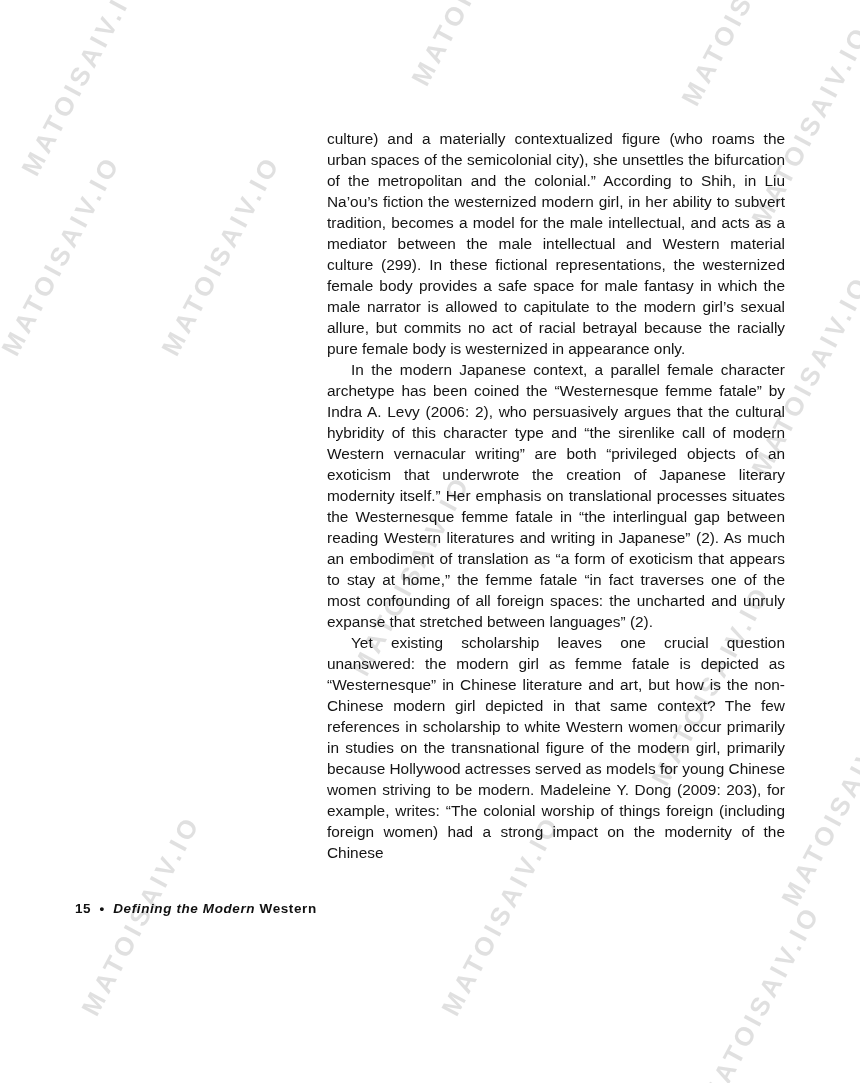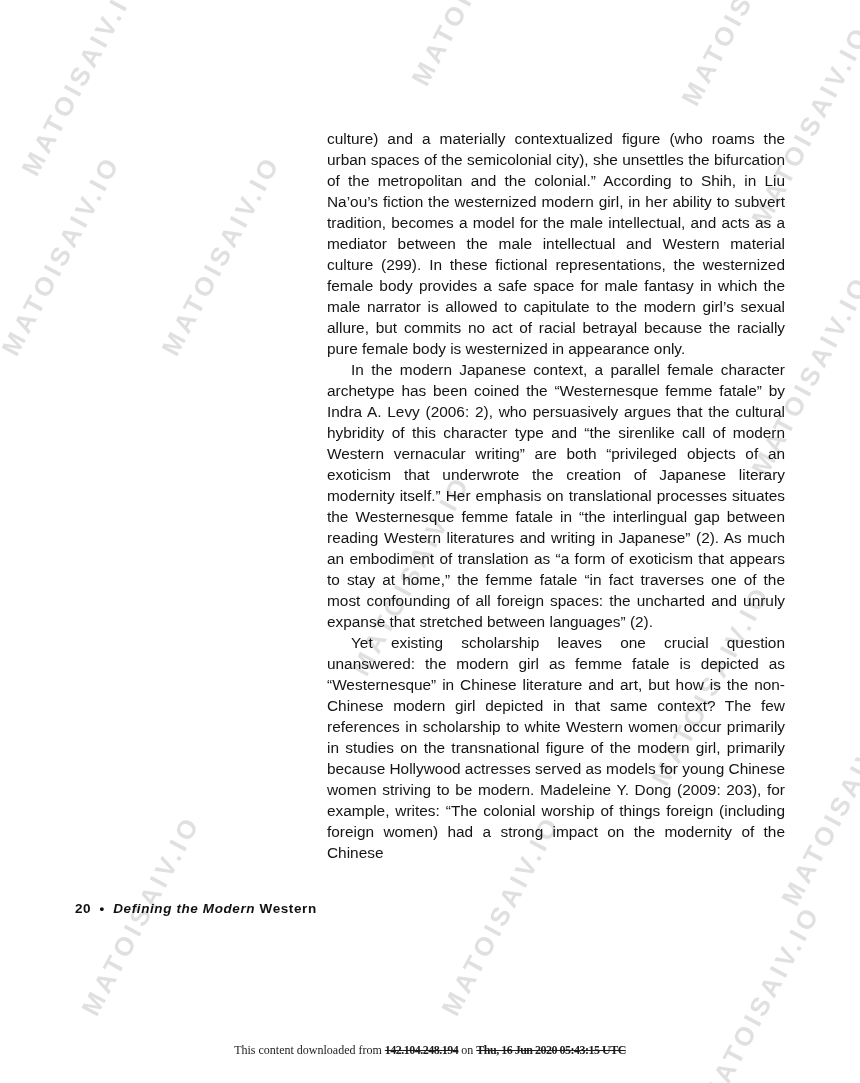--- a/index.html
+++ b/index.html
@@ -107,28 +107,22 @@
     <div class="wm wm13">MATOISAIV.IO</div>
   </div>
 
   <div class="text-col">
     <p>culture) and a materially contextualized figure (who roams the urban spaces of the semicolonial city), she unsettles the bifurcation of the metropolitan and the colonial.” According to Shih, in Liu Na’ou’s fiction the westernized modern girl, in her ability to subvert tradition, becomes a model for the male intellectual, and acts as a mediator between the male intellectual and Western material culture (299). In these fictional representations, the westernized female body provides a safe space for male fantasy in which the male narrator is allowed to capitulate to the modern girl’s sexual allure, but commits no act of racial betrayal because the racially pure female body is westernized in appearance only.</p>
     <p class="indent">In the modern Japanese context, a parallel female character archetype has been coined the “Westernesque femme fatale” by Indra A. Levy (2006: 2), who persuasively argues that the cultural hybridity of this character type and “the sirenlike call of modern Western vernacular writing” are both “privileged objects of an exoticism that underwrote the creation of Japanese literary modernity itself.” Her emphasis on translational processes situates the Westernesque femme fatale in “the interlingual gap between reading Western literatures and writing in Japanese” (2). As much an embodiment of translation as “a form of exoticism that appears to stay at home,” the femme fatale “in fact traverses one of the most confounding of all foreign spaces: the uncharted and unruly expanse that stretched between languages” (2).</p>
     <p class="indent">Yet existing scholarship leaves one crucial question unanswered: the modern girl as femme fatale is depicted as “Westernesque” in Chinese literature and art, but how is the non-Chinese modern girl depicted in that same context? The few references in scholarship to white Western women occur primarily in studies on the transnational figure of the modern girl, primarily because Hollywood actresses served as models for young Chinese women striving to be modern. Madeleine Y. Dong (2009: 203), for example, writes: “The colonial worship of things foreign (including foreign women) had a strong impact on the modernity of the Chinese</p>
   </div>
 
   <div class="run-footer">
-    <span>20</span>
+    <span>15</span>
     <span class="sep">•</span>
     <span class="ital">Defining the Modern</span>
     <span>Western</span>
   </div>
 
   <div class="jstor">
-    <div>
-      <span>This content downloaded from</span>
-      <span class="obscured">142.104.248.194</span>
-      <span>on</span>
-      <span class="obscured">Thu, 16 Jun 2020 05:43:15 UTC</span>
-    </div>
   </div>
 
 </div>
 
 </body></html>

